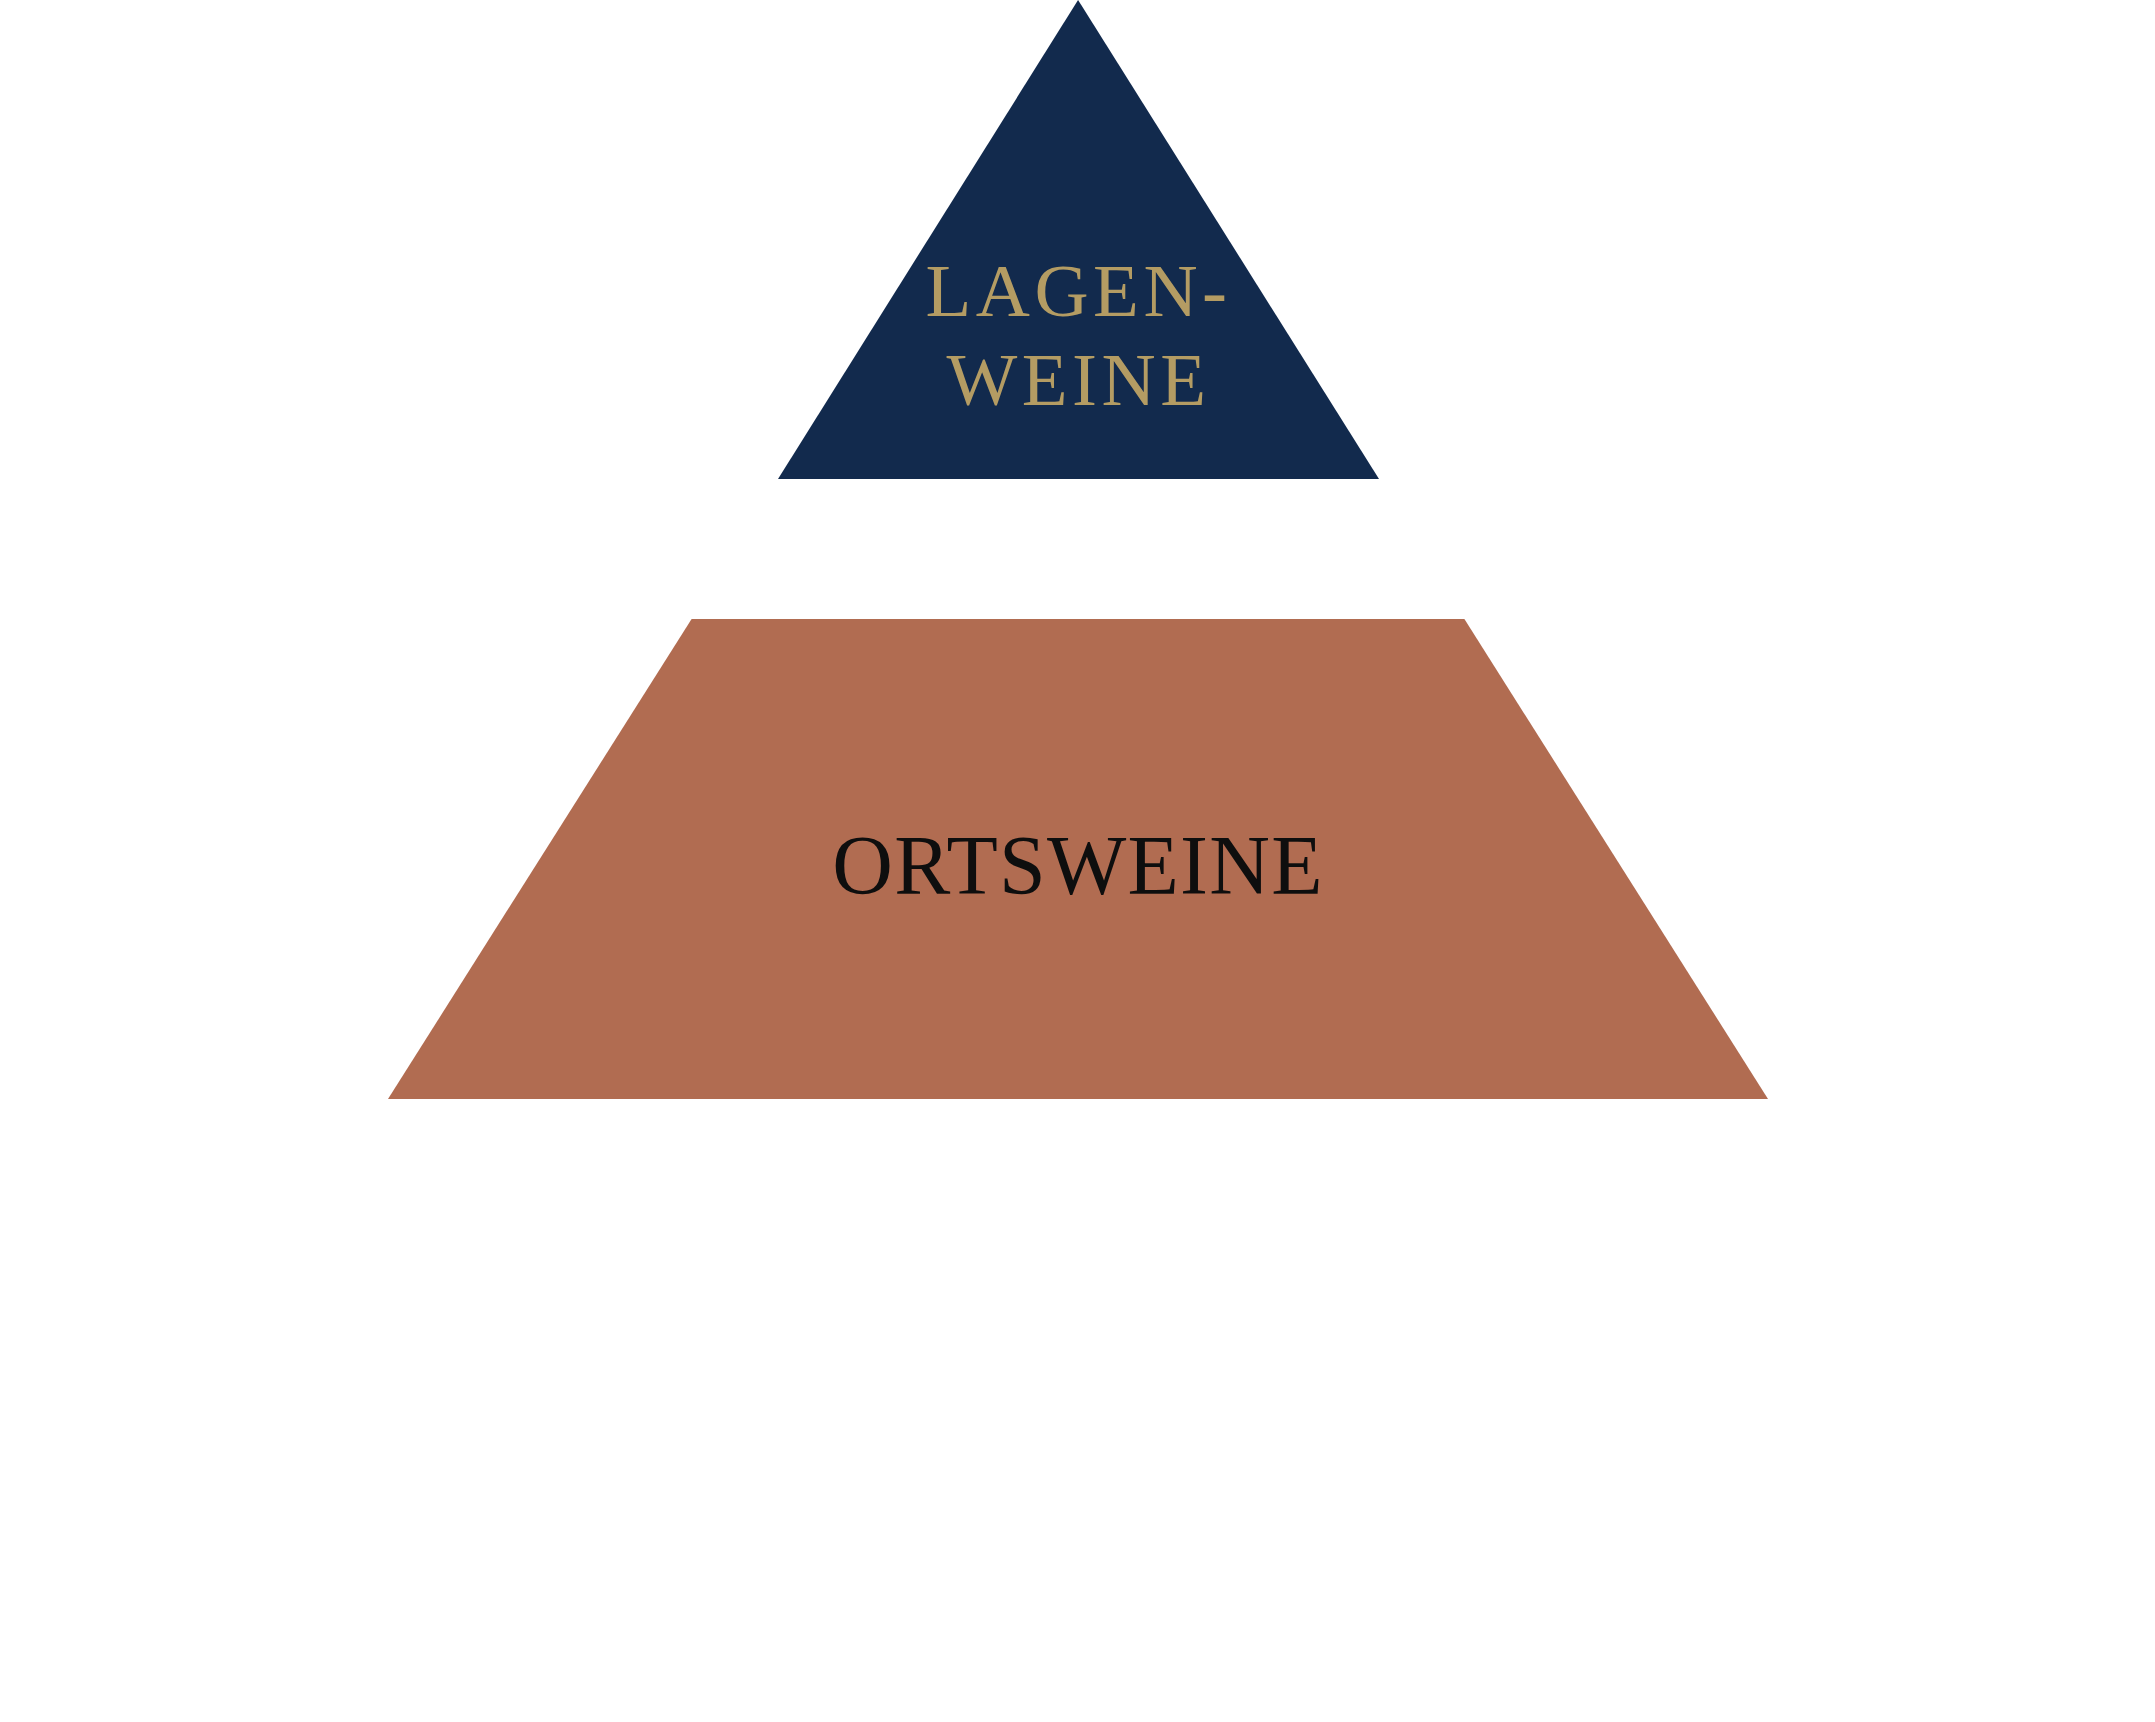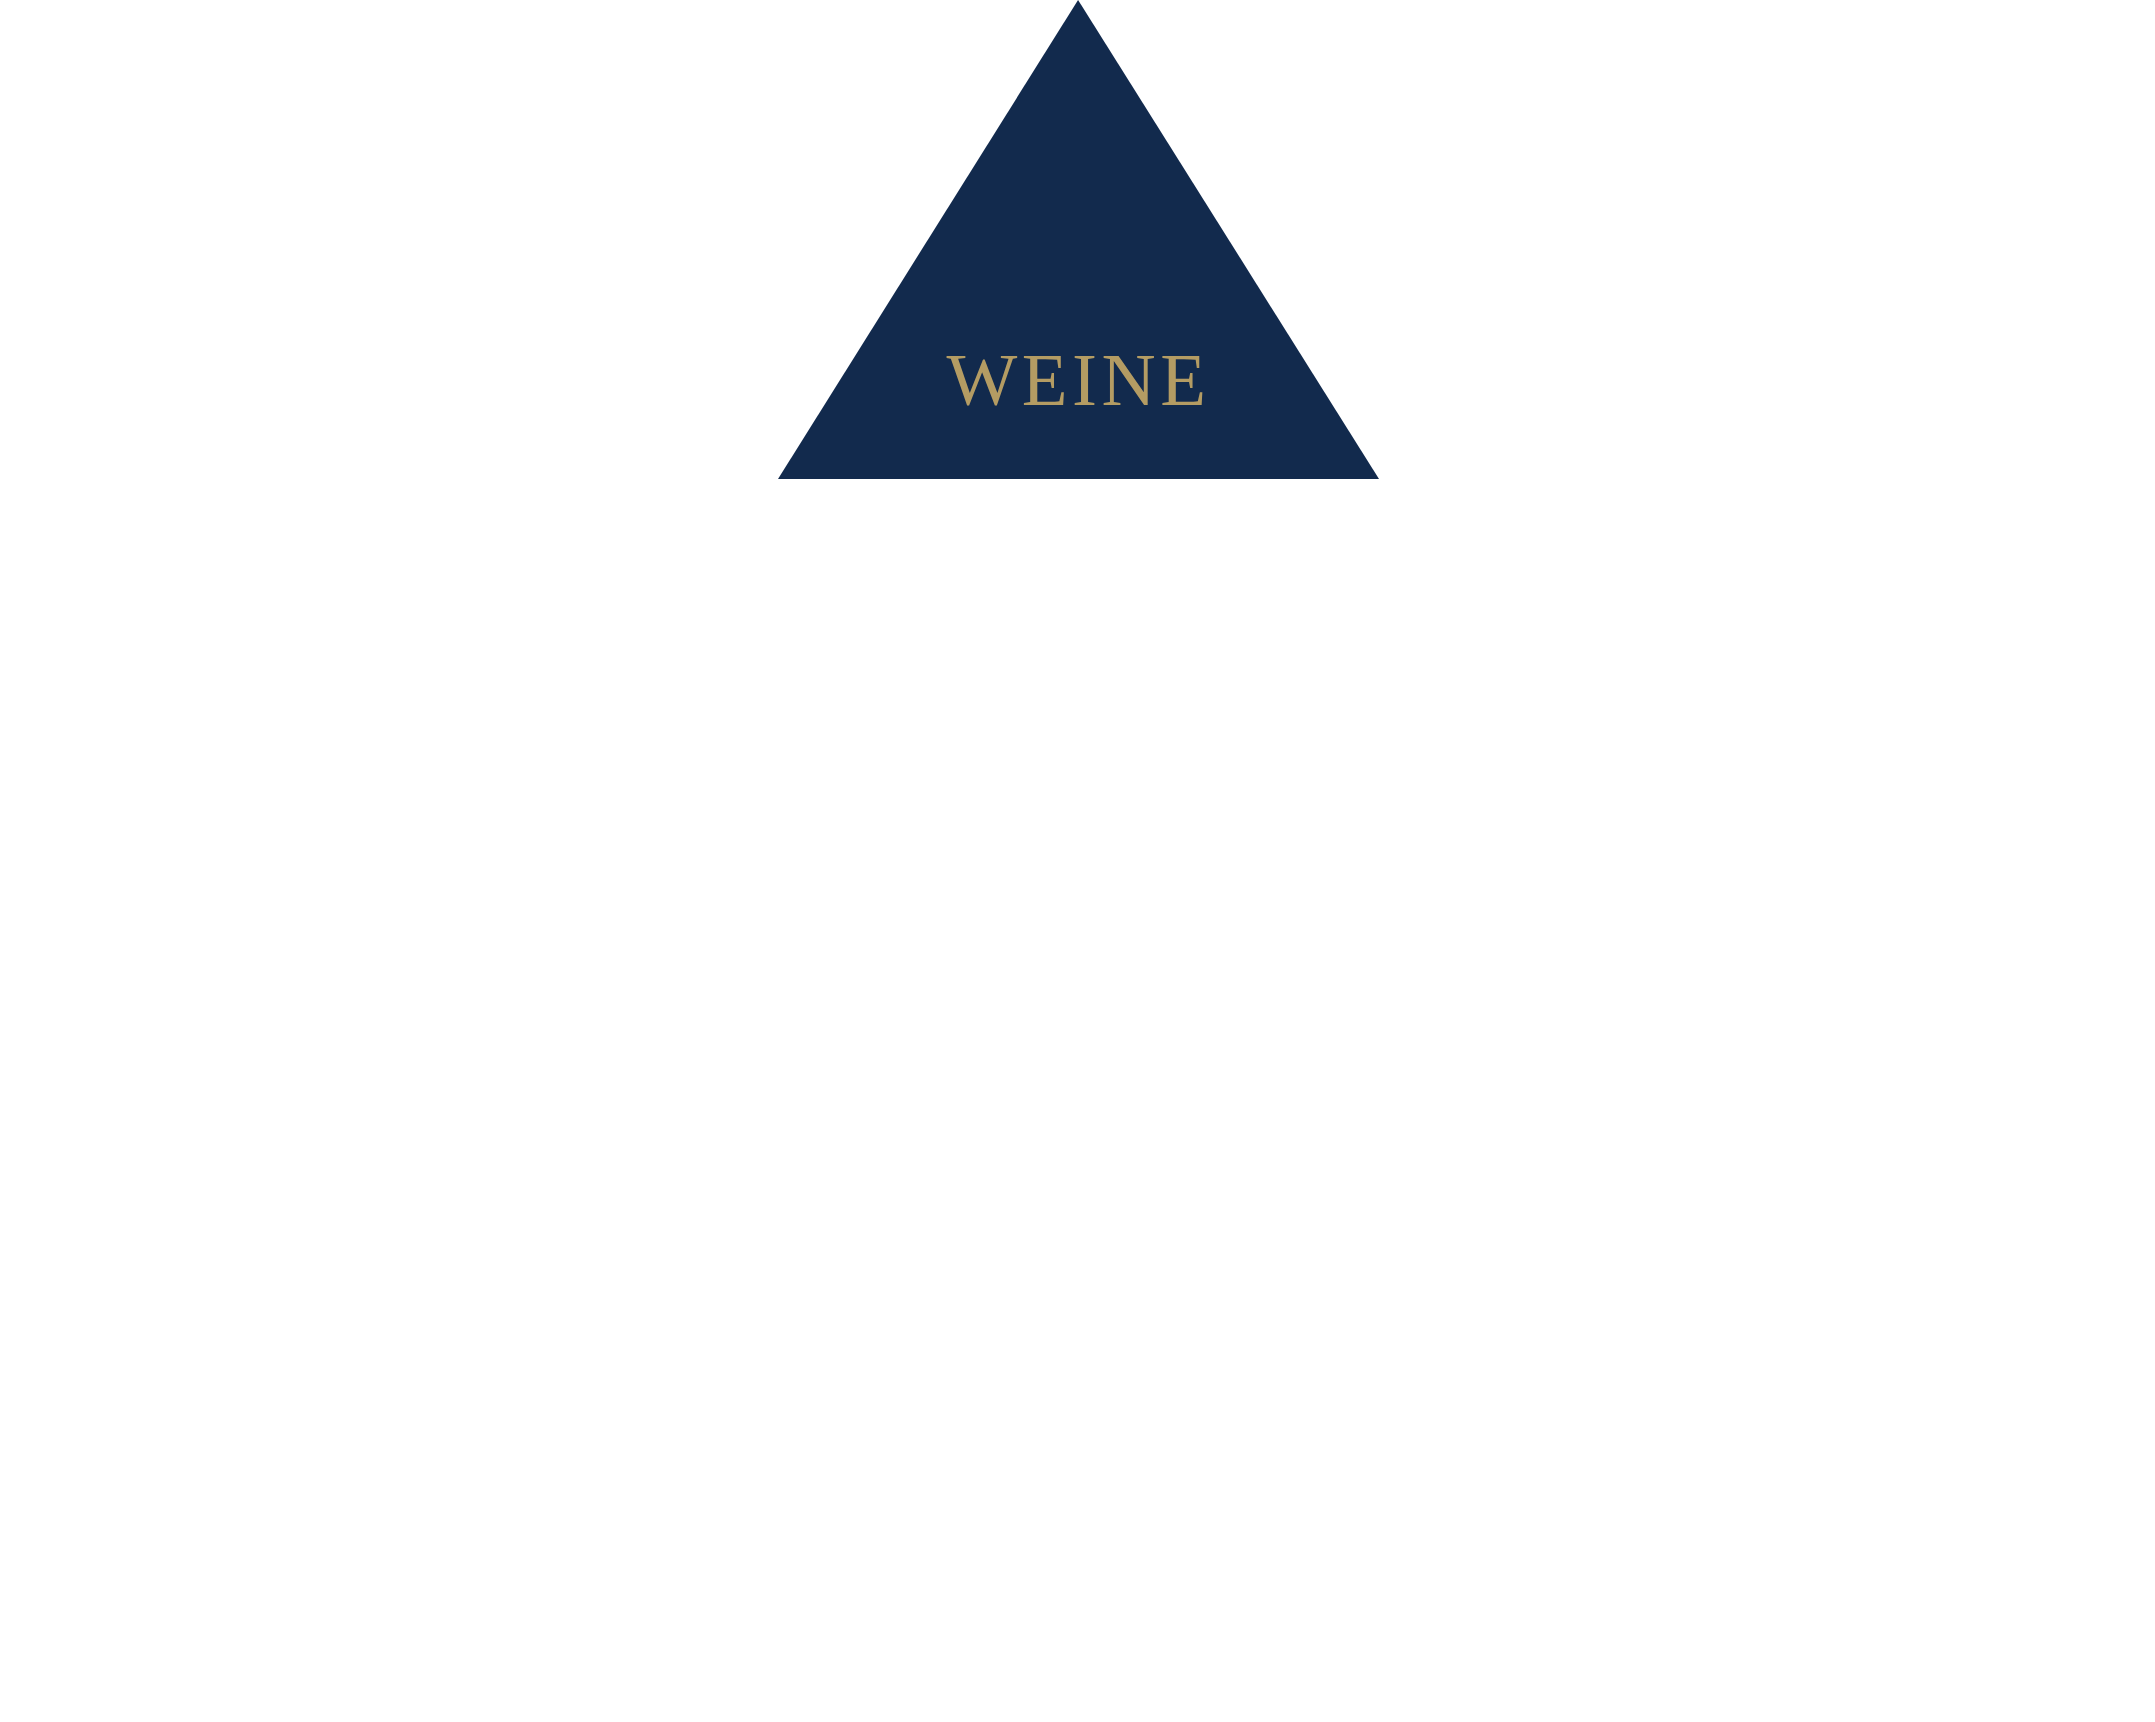--- a/index.html
+++ b/index.html
@@ -74,19 +74,22 @@
     letter-spacing: 0.015em;
     transform: translateY(7px);
   }
 </style>
 </head>
 <body>
 
 <div class="stage">
 
   <div class="tier tier-top" style="background: rgb(18, 42, 77);">
-    <div class="tier-label" style="color: rgb(180, 156, 99);"><br><span>WEINE</span></div>
+    <div class="tier-label" style="color: rgb(180, 156, 99);"><span>LAGEN-</span><br><span>WEINE</span></div>
   </div>
 
+  <div class="tier tier-middle" style="background: rgb(177, 108, 81);">
+    <div class="tier-label" style="color: rgb(14, 14, 14);">ORTSWEINE</div>
+  </div>
 
 
 </div>
 
 
 </body></html>

